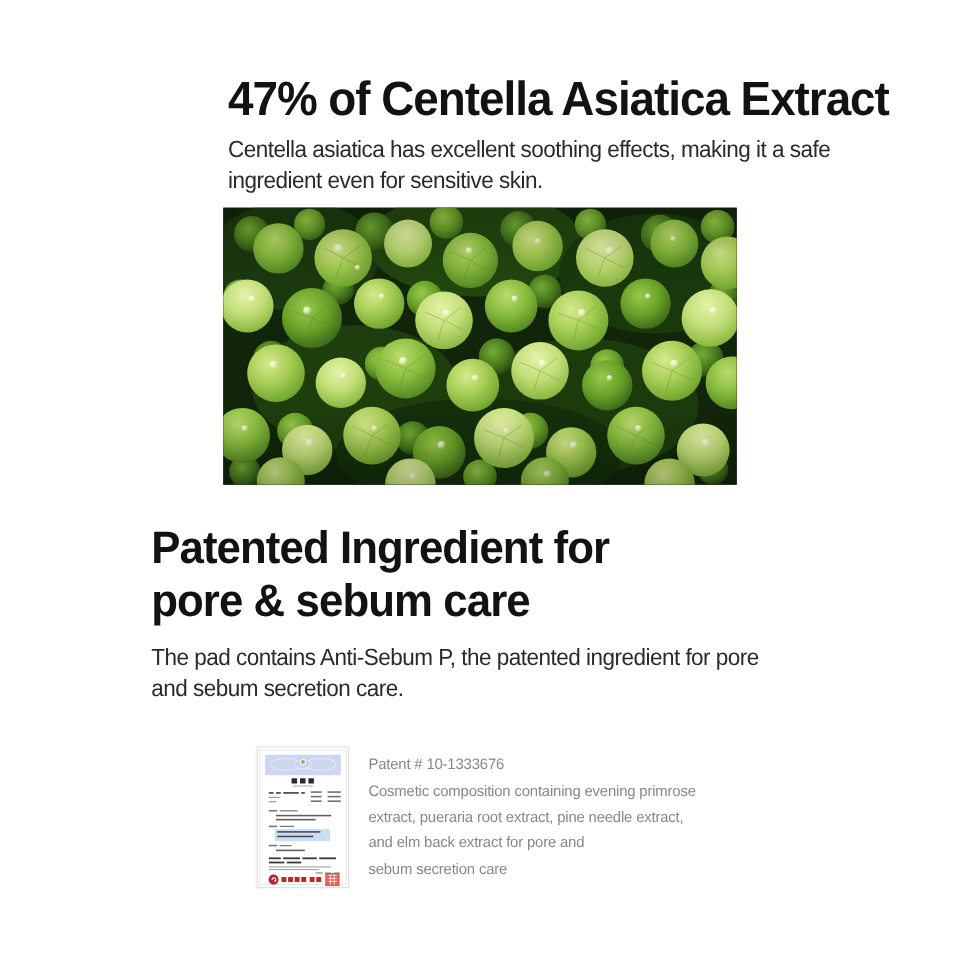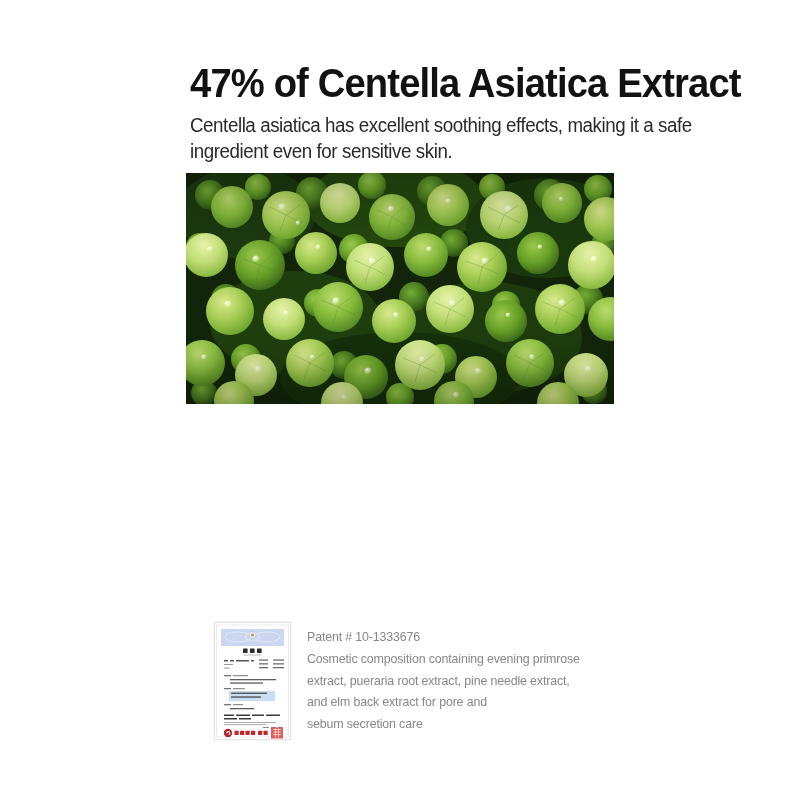--- a/index.html
+++ b/index.html
@@ -307,20 +307,27 @@
         <circle cx="346" cy="184" r="2.8" fill="url(#drop)"></circle>
         <circle cx="402" cy="196" r="3.3" fill="url(#drop)"></circle>
         <circle cx="158" cy="224" r="2.6" fill="url(#drop)"></circle>
         <circle cx="270" cy="222" r="3.0" fill="url(#drop)"></circle>
       </g>
 
       <rect x="0" y="0" width="428" height="231" fill="url(#vign)"></rect>
     </svg>
   </div>
 
+  <div class="section-two">
+    <h2 class="headline-2">
+      <span class="line">Patented Ingredient for</span>
+      <span class="line">pore &amp; sebum care</span>
+    </h2>
+    <p class="subcopy-2">The pad contains Anti-Sebum P, the patented ingredient for pore and sebum secretion care.</p>
+  </div>
 
   <div class="patent-block">
 
     <div class="certificate">
       <svg viewBox="0 0 75 116" preserveAspectRatio="none" aria-hidden="true">
         <rect x="0" y="0" width="75" height="116" fill="#ffffff"></rect>
         <rect x="1.5" y="2" width="72" height="112" fill="#ffffff" stroke="#dcdcdc" stroke-width="0.6"></rect>
 
         <rect x="6" y="6" width="63" height="17" fill="#ccd6f0"></rect>
         <g opacity="0.55" stroke="#ffffff" stroke-width="0.8" fill="none">

